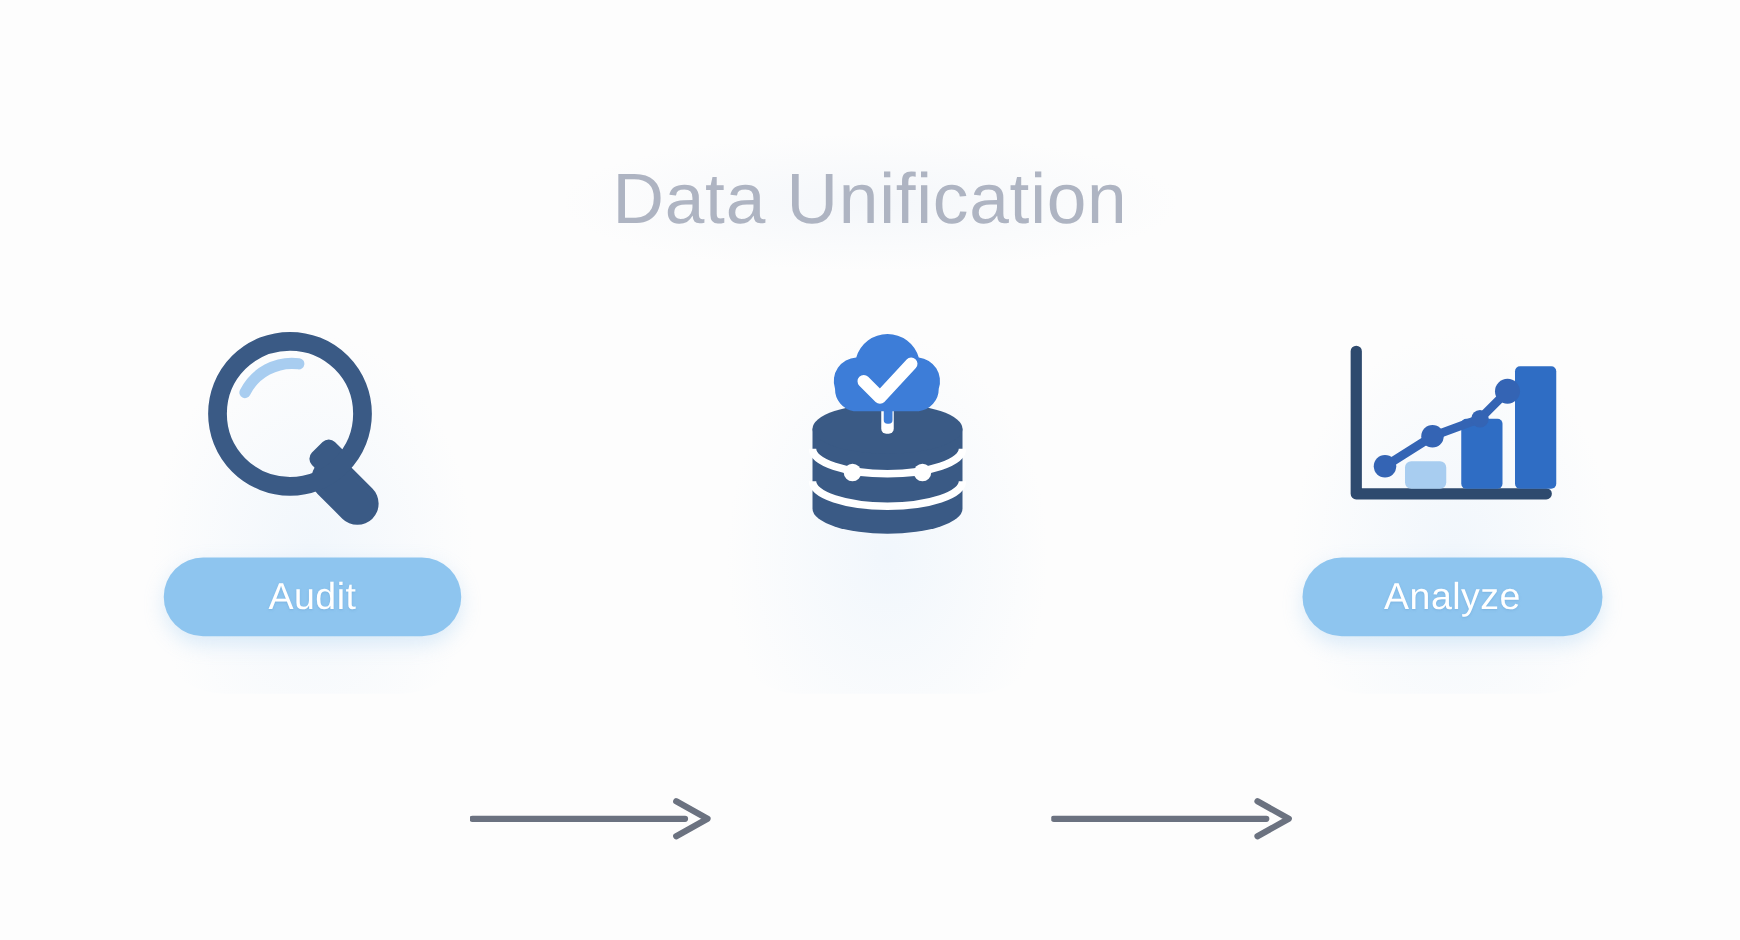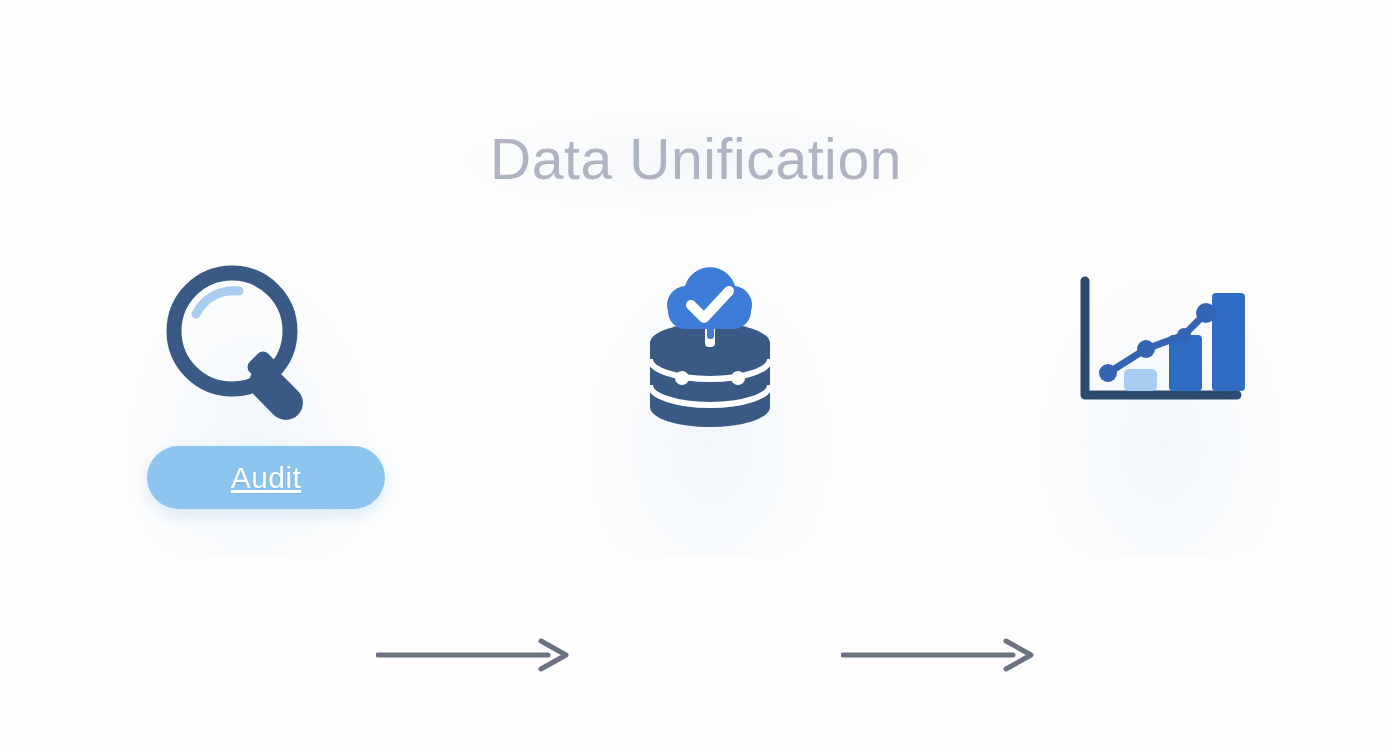--- a/index.html
+++ b/index.html
@@ -100,21 +100,21 @@
     align-items: center;
     justify-content: center;
     color: #ffffff;
     font-size: 30px;
     font-weight: 400;
     letter-spacing: 0.4px;
     text-shadow: 0 1px 2px rgba(90,150,200,0.35);
     user-select: none;
     cursor: pointer;
   }
-  .pill.p0 { left: 47px;  width: 238px; text-decoration: underline; }
+  .pill.p0 { left: 31px;  width: 238px; }
   .pill.p1 { left: 30px;  width: 242px; }
   .pill.p2 { left: 30px;  width: 240px; }
 
   
   .arrow {
     position: absolute;
     top: 381px;
     width: 195px;
     height: 38px;
   }
@@ -204,20 +204,23 @@
           <rect x="140" y="20" width="33" height="98" rx="4" fill="#2f6dc4"></rect>
 
           <path d="M 36 100 L 74 76 L 112 62 L 134 40" fill="none" stroke="#3464b4" stroke-width="7" stroke-linecap="round" stroke-linejoin="round"></path>
           <circle cx="36" cy="100" r="9" fill="#3464b4"></circle>
           <circle cx="74" cy="76" r="9" fill="#3464b4"></circle>
           <circle cx="112" cy="62" r="7" fill="#3464b4"></circle>
           <circle cx="134" cy="40" r="10" fill="#3464b4"></circle>
         </svg>
       </div>
 
+      <div class="pill p2">
+        <span>Analyze</span>
+      </div>
     </div>
 
     <svg class="arrow a0" viewBox="0 0 195 38">
       <line x1="2" y1="19" x2="172" y2="19" stroke="#6b7280" stroke-width="5" stroke-linecap="round"></line>
       <path d="M 165 5 L 190 19 L 165 33" fill="none" stroke="#6b7280" stroke-width="5" stroke-linecap="round" stroke-linejoin="round"></path>
     </svg>
 
     <svg class="arrow a1" viewBox="0 0 195 38">
       <line x1="2" y1="19" x2="172" y2="19" stroke="#6b7280" stroke-width="5" stroke-linecap="round"></line>
       <path d="M 165 5 L 190 19 L 165 33" fill="none" stroke="#6b7280" stroke-width="5" stroke-linecap="round" stroke-linejoin="round"></path>

